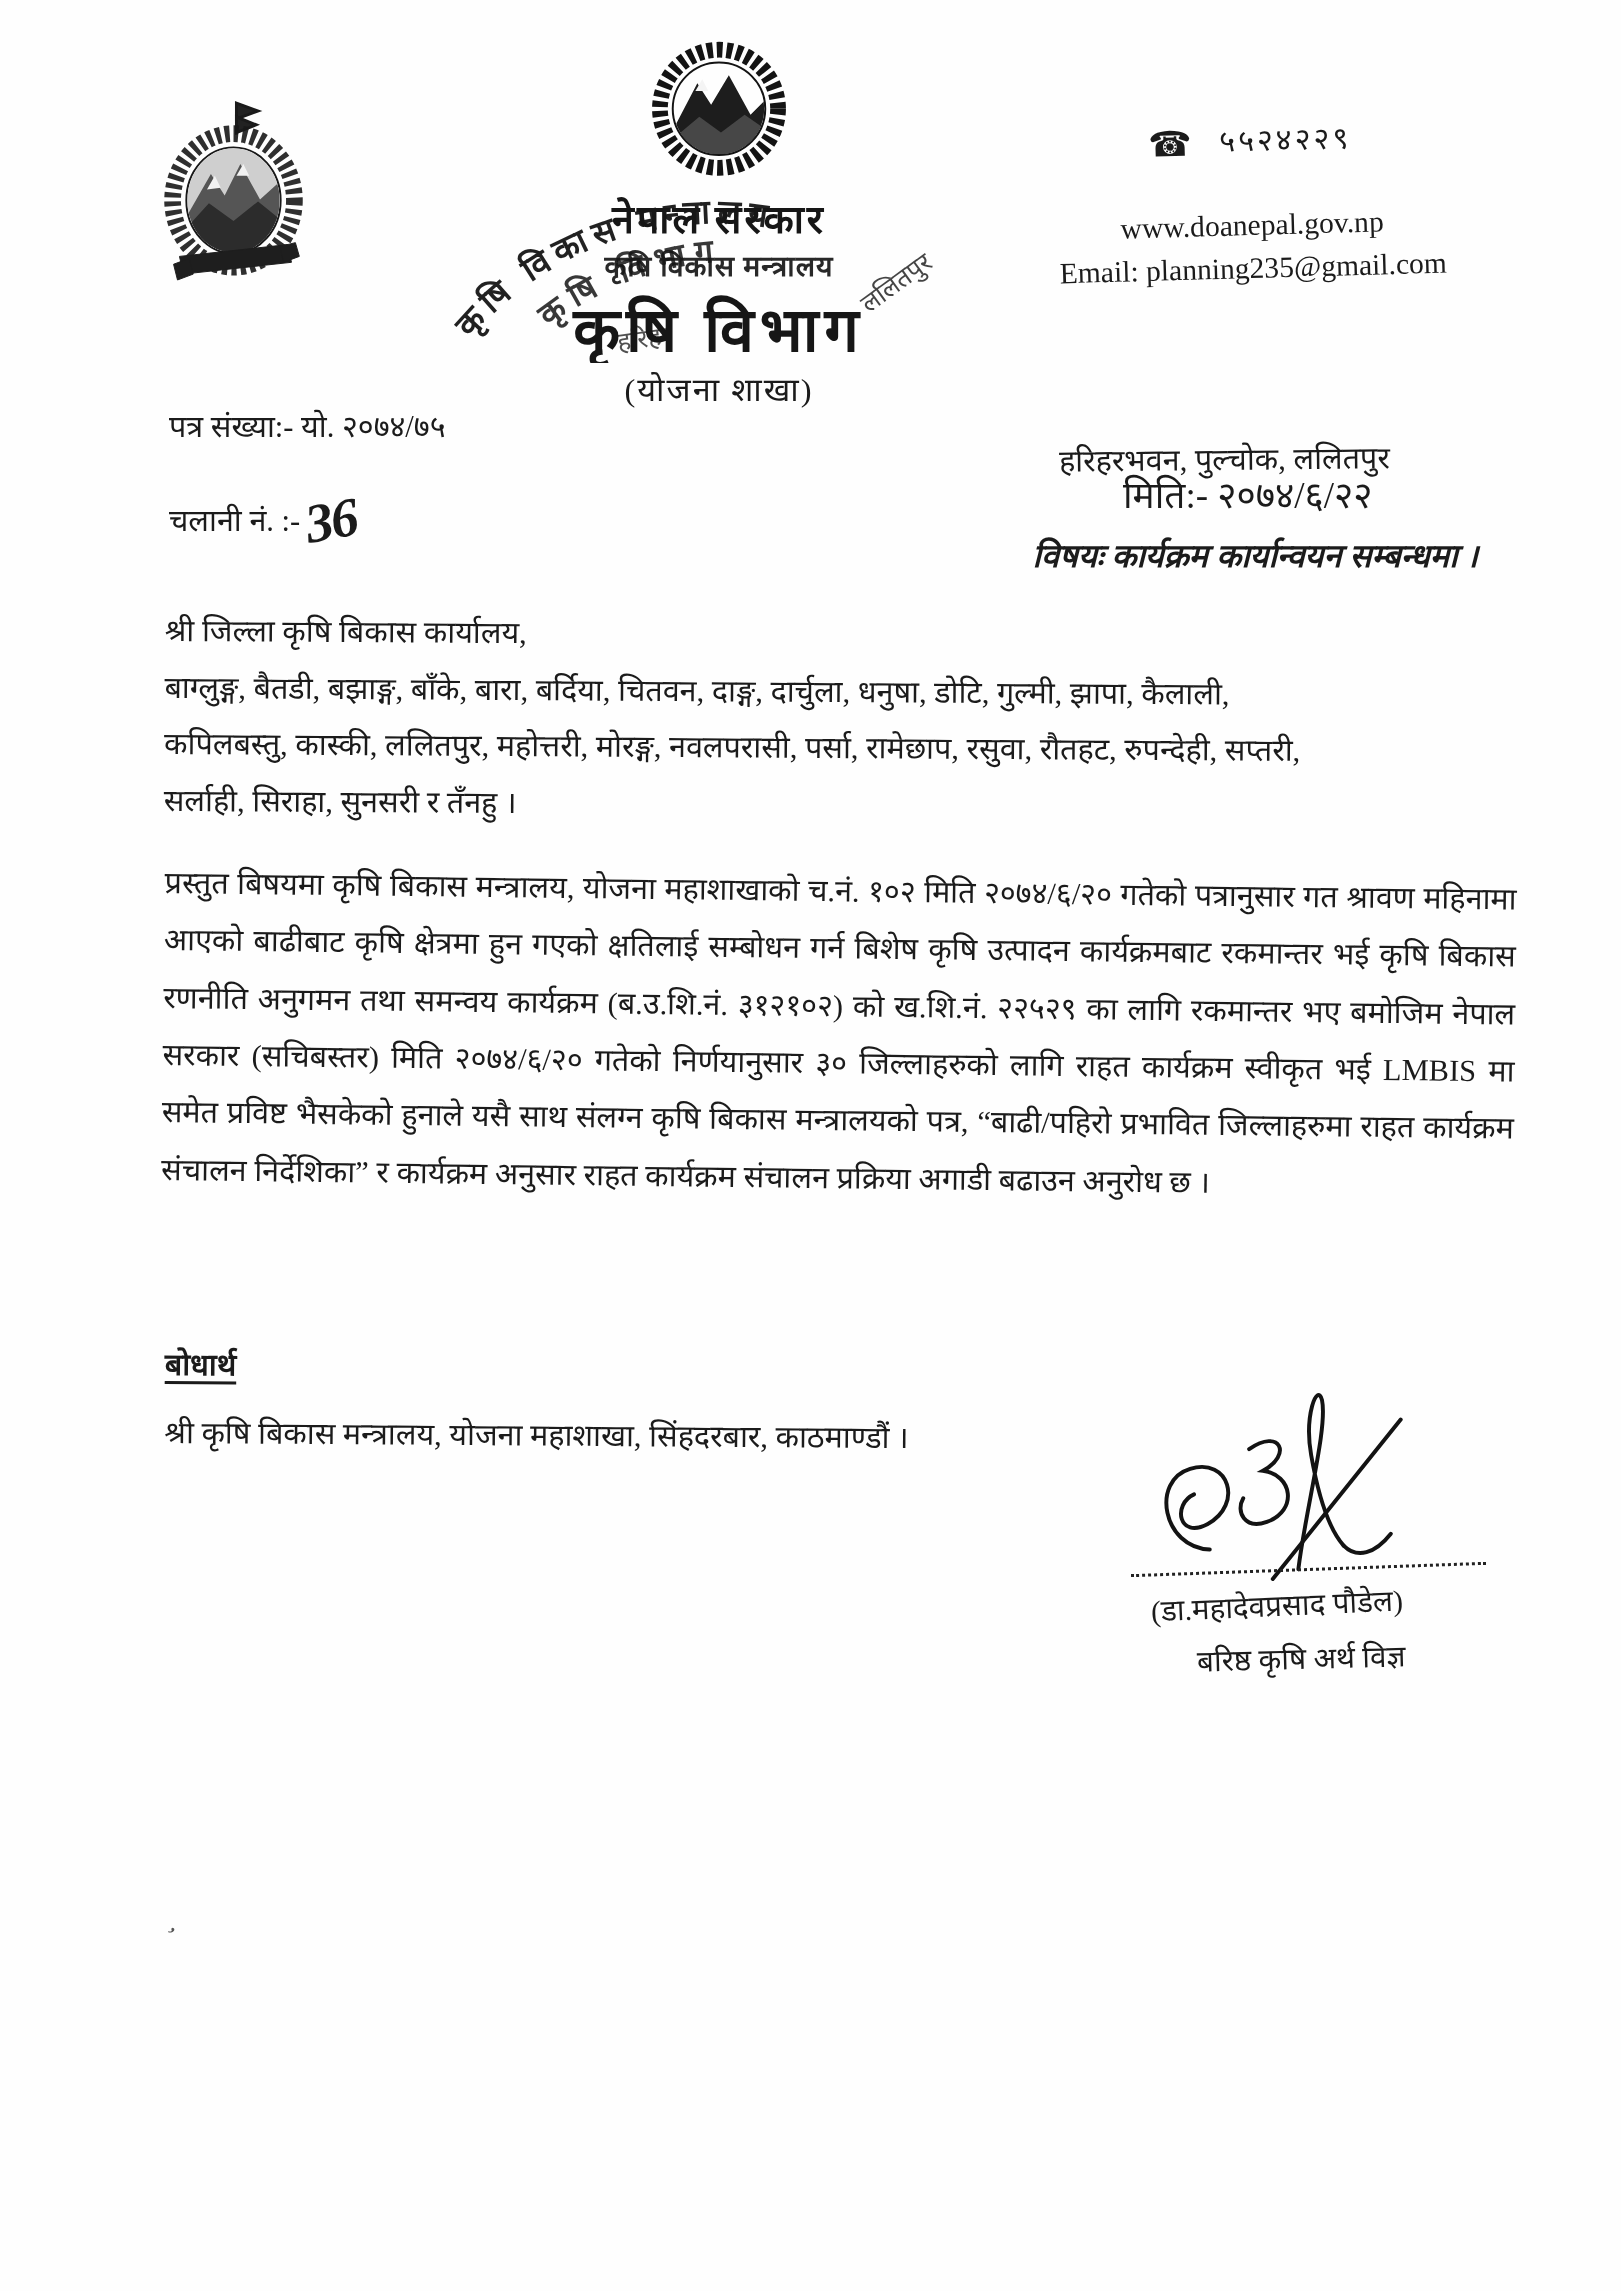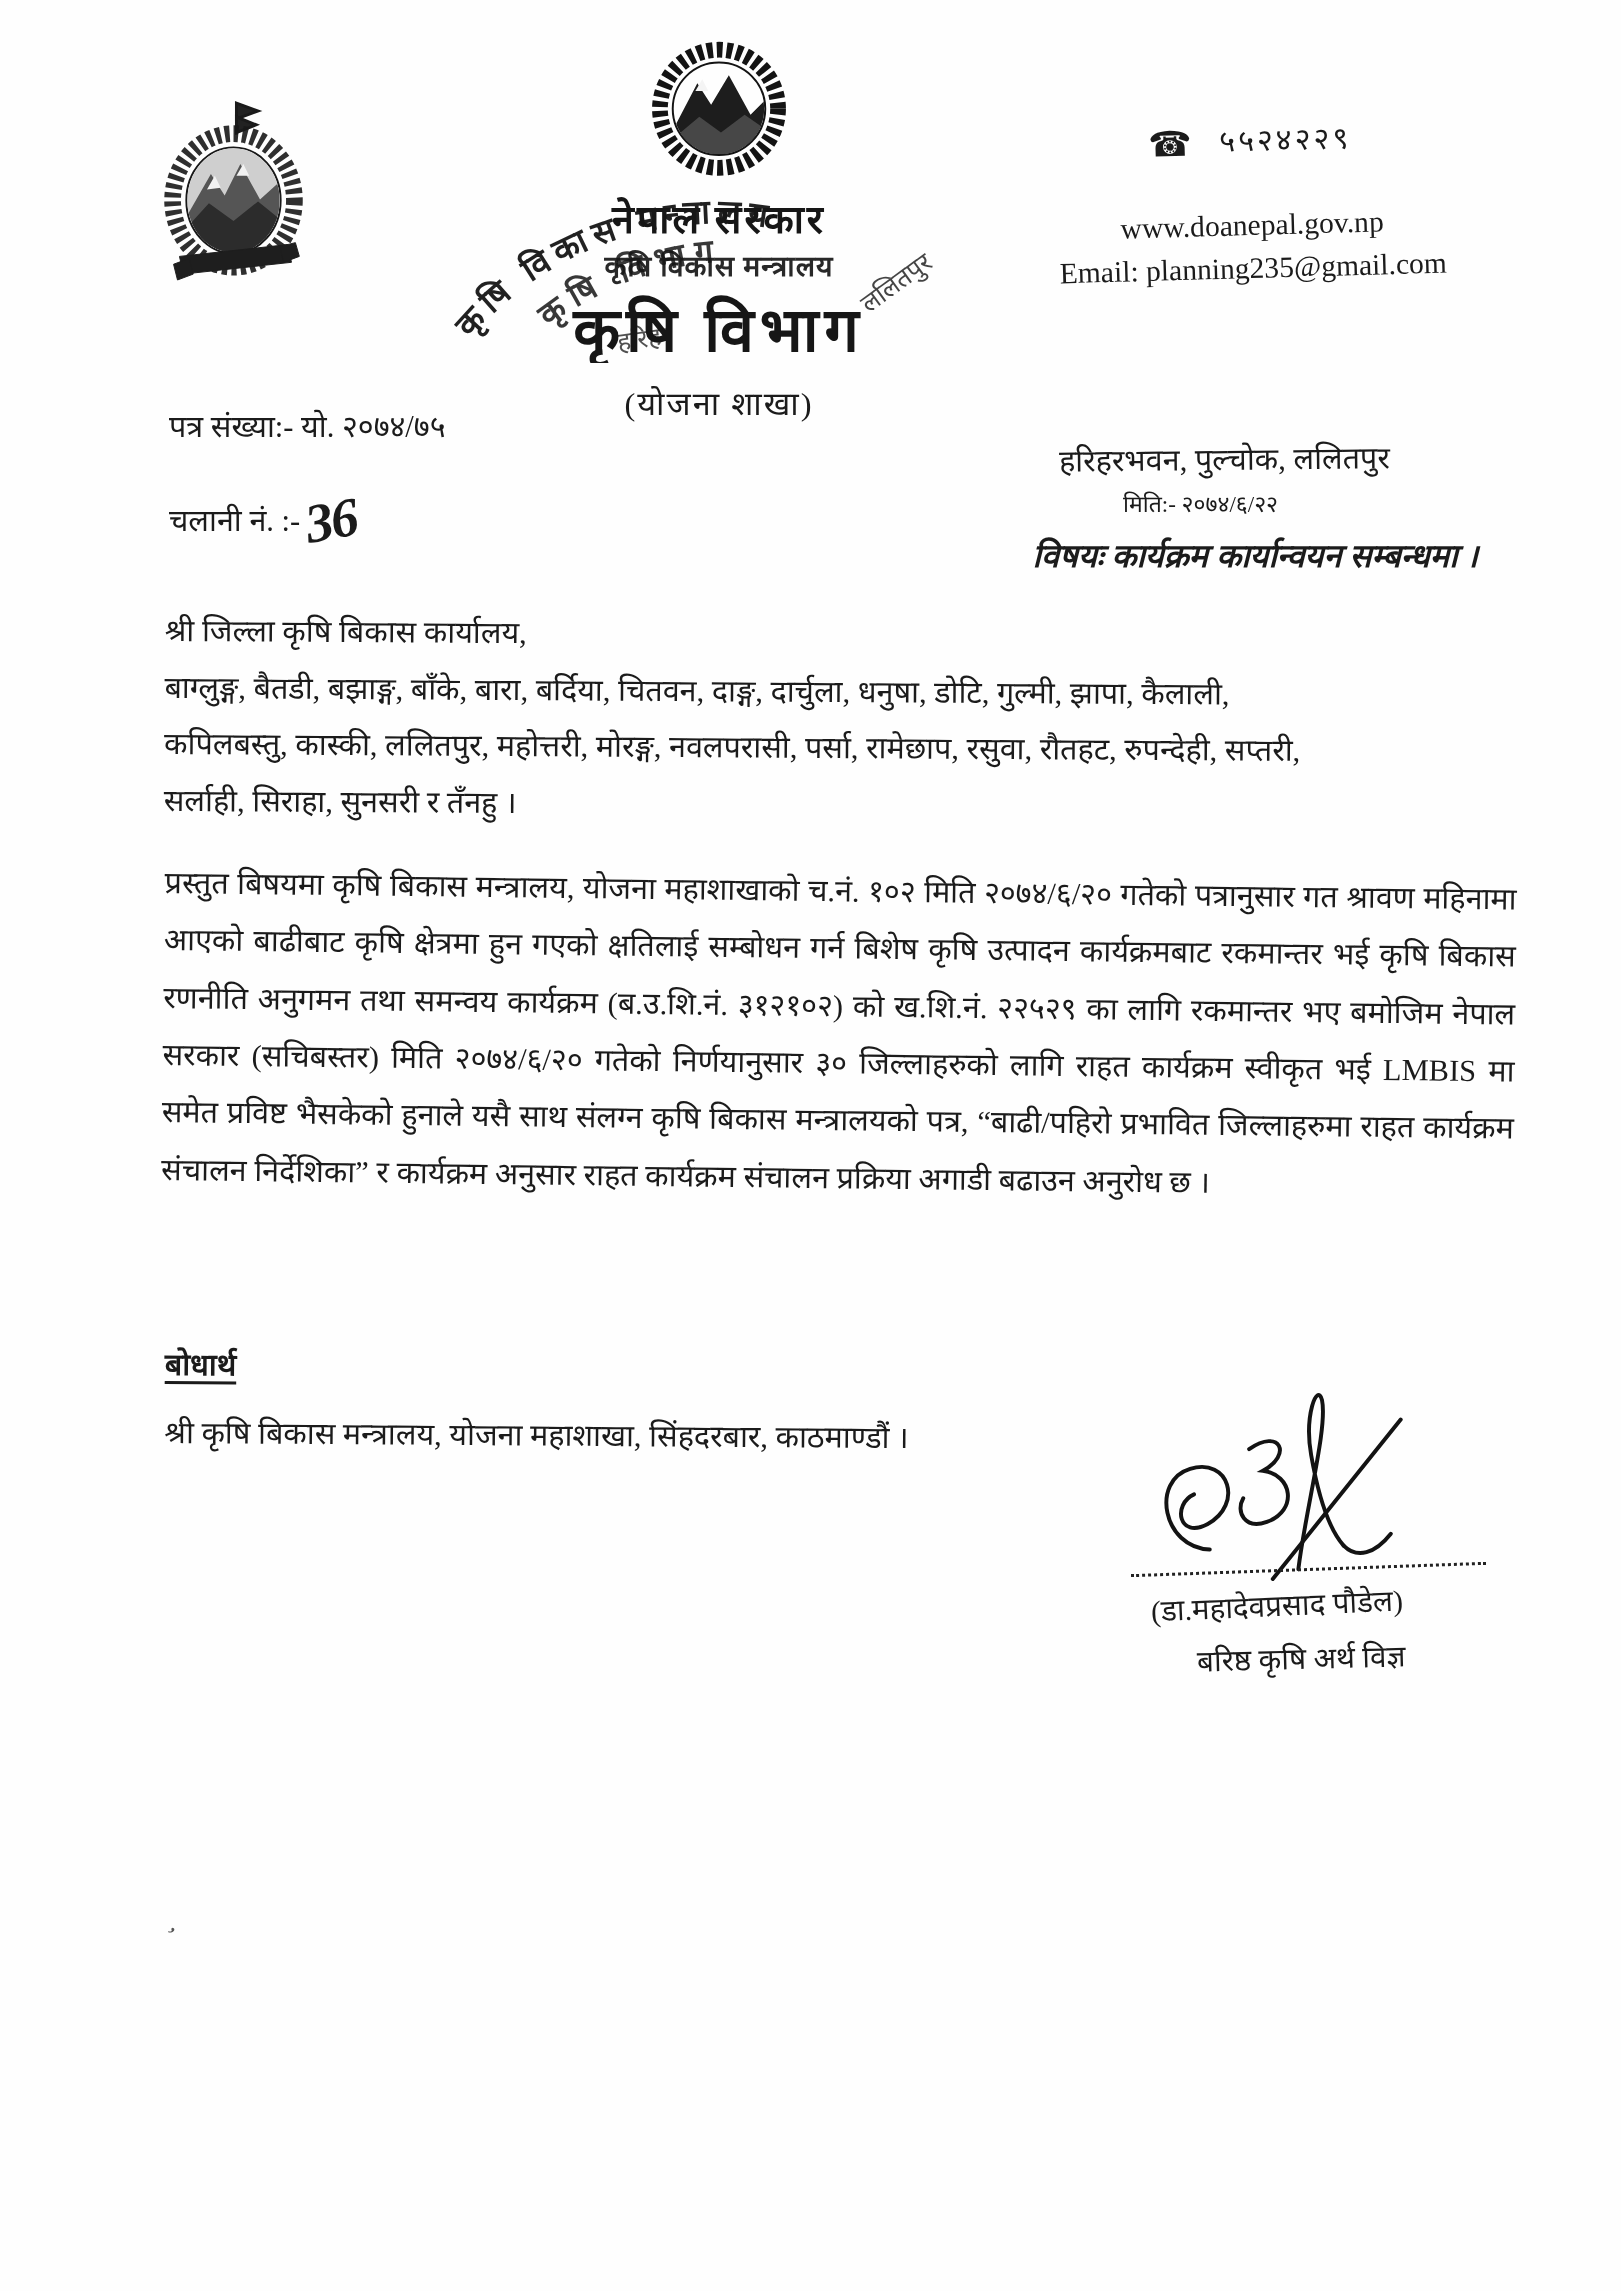--- a/index.html
+++ b/index.html
@@ -10,35 +10,35 @@
     background:#fefefe;
     font-family:"Liberation Serif","DejaVu Serif",serif;
     color:#1b1b1b;
     overflow:hidden;
   }
   .abs{position:absolute;}
   .dev{font-family:"Liberation Serif","DejaVu Serif",serif;}
   
   .emblem-svg{left:150px;top:97px;width:167px;height:197px;}
   .seal-cluster{left:404px;top:17.7px;width:630px;height:345px;}
-  .subtitle{left:404px;top:366px;width:630px;text-align:center;font-size:32.5px;letter-spacing:2px;margin-top:14px;}
+  .subtitle{left:404px;top:366px;width:630px;text-align:center;font-size:32.5px;letter-spacing:2px;}
   .contact{left:1015px;top:118px;width:473px;text-align:center;transform:rotate(-1.6deg);}
   .contact .phone-row{font-size:30.5px;margin-bottom:41px;letter-spacing:3px;}
   .contact .phone-row .ph-icon{font-size:35px;vertical-align:-3px;margin-right:13.8px;}
   .contact .site{font-size:29.6px;line-height:1.45;}
   .contact .mail{font-size:29.6px;line-height:1.45;}
   
   .refno{left:169px;top:404px;font-size:30.5px;}
   .chalani{left:169px;top:481px;font-size:30.5px;}
   .chalani .hand{
     display:inline-block;font-size:55px;font-weight:bold;font-style:italic;
     transform:rotate(-10deg) translateY(7.9px);letter-spacing:-2px;margin-left:3.9px;
   }
   .officeaddr{left:1059px;top:437px;font-size:30.5px;transform:rotate(-0.6deg);}
-  .datedline{left:1123px;top:487px;font-size:23px;}
+  .datedline{left:1123px;top:468px;font-size:37px;}
   .subject{left:0;top:532px;width:1478px;text-align:right;font-size:32.5px;font-weight:600;font-style:italic;}
   
   .recipient{left:165px;top:603px;width:1369px;font-size:30.5px;line-height:1.86;transform:rotate(0.35deg);transform-origin:left top;}
   
   .bodytext{left:165px;top:855px;width:1352px;font-size:30.5px;line-height:1.88;text-align:justify;transform:rotate(0.7deg);transform-origin:left top;}
   
   .ccblock{left:165px;top:1342px;font-size:30.5px;transform:rotate(0.4deg);transform-origin:left top;}
   .ccblock .cc-head{font-weight:bold;text-decoration:underline;text-underline-offset:5.9px;margin-bottom:25.6px;}
   
   .sig-svg{left:1133px;top:1384px;width:374px;height:207px;}

